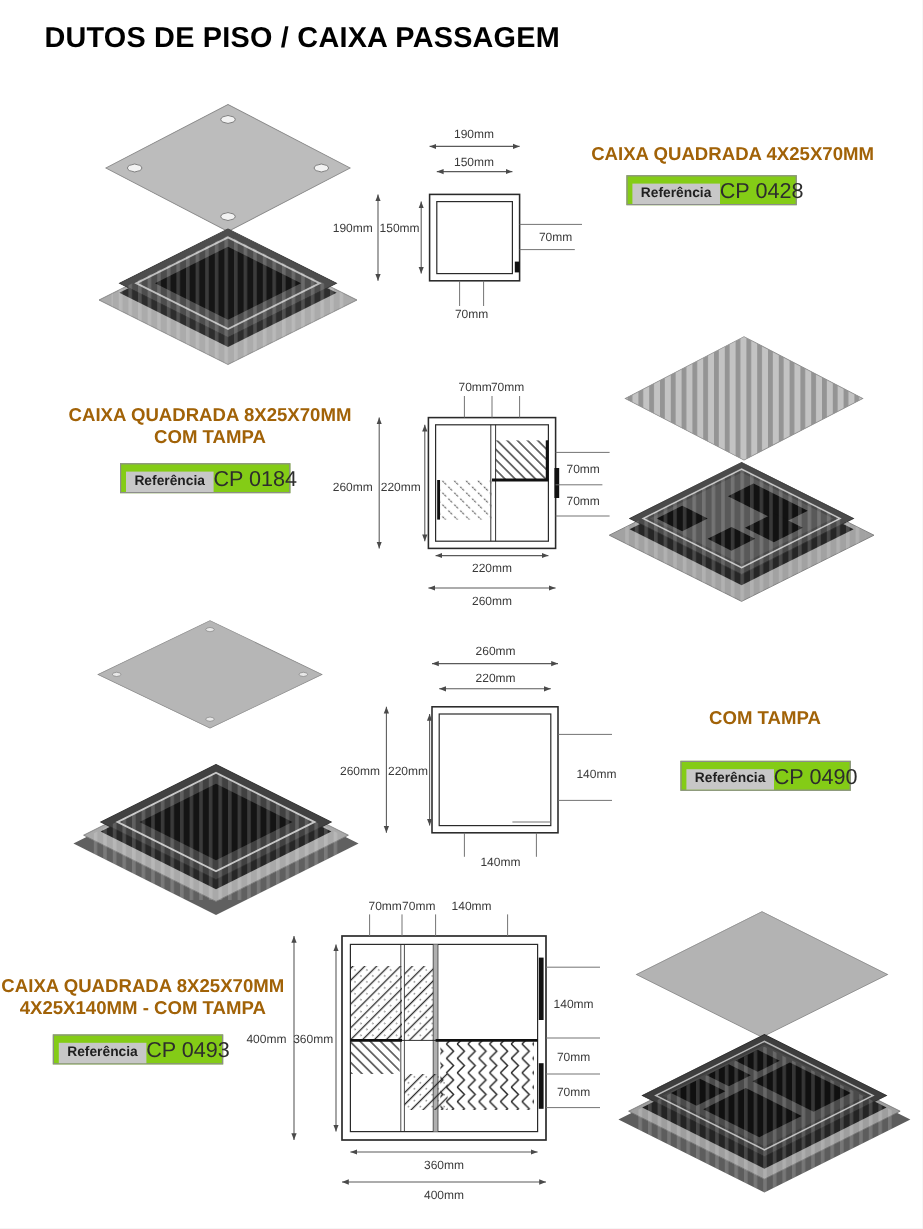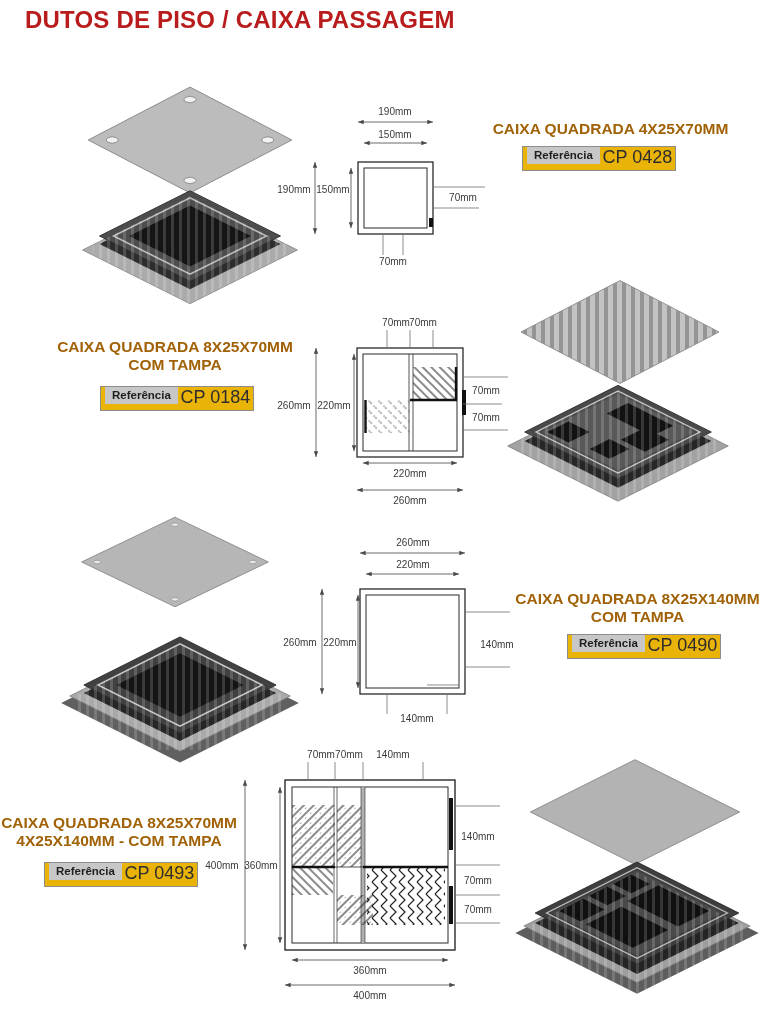--- a/index.html
+++ b/index.html
@@ -2,32 +2,32 @@
 <html><head>
 <meta charset="utf-8">
 <style>
   html,body { margin:0; padding:0; background:#e8e8e8; }
   .page {
     position:relative; width:769px; height:1024px; margin:0 auto;
     background:#ffffff; overflow:hidden;
     font-family:"Liberation Sans", sans-serif;
   }
   .main-title {
-    position:absolute; left:25px; top:6px; margin:0;
-    font-size:24px; font-weight:bold; color:#b91c1c; letter-spacing:0.2px;
+    position:absolute; left:25px; top:6px; margin:12px;
+    font-size:24px; font-weight:bold; color:#000000; letter-spacing:0.2px;
     white-space:nowrap;
   }
   .ptitle {
     position:absolute; text-align:center; color:#a16207; font-weight:bold;
     font-size:15.5px; line-height:18px; white-space:nowrap;
   }
   .refbox {
-    position:absolute; width:154px; height:25px; box-sizing:border-box;
-    background:#eab308; border:1px solid #8d8d8d;
-    display:flex; align-items:flex-start;
+    position:absolute; width:142px; height:25px; box-sizing:border-box;
+    background:#84cc16; border:1px solid #8d8d8d;
+    display:flex; align-items:flex-end;
   }
   .reflabel {
     background:#c7c7c7; color:#1f1f1f; font-weight:bold; font-size:11.5px;
     height:17px; line-height:17px; margin-left:4px; padding:0 7px;
     white-space:nowrap;
   }
   .refcode {
     flex:1; text-align:center; font-size:18px; color:#2d2d2d; white-space:nowrap;
   }
   svg { position:absolute; overflow:visible; }
@@ -265,21 +265,20 @@
     </g>
     <text class="dimtxt" x="148" y="26">260mm</text>
     <text class="dimtxt" x="148" y="48">220mm</text>
     <text class="dimtxt" x="35" y="126">260mm</text>
     <text class="dimtxt" x="75" y="126">220mm</text>
     <text class="dimtxt" x="232" y="128">140mm</text>
     <text class="dimtxt" x="152" y="202">140mm</text>
   </svg>
 
   <div class="ptitle" style="left:505px; top:590px; width:265px;">
-    <div>CAIXA QUADRADA 8X25X140MM</div>
     <div>COM TAMPA</div>
   </div>
   <div class="refbox" style="left:567px; top:634px;">
     <span class="reflabel">Referência</span>
     <span class="refcode">CP 0490</span>
   </div>
 
   <div class="ptitle" style="left:-6px; top:814px; width:250px;">
     <div>CAIXA QUADRADA 8X25X70MM</div>
     <div>4X25X140MM - COM TAMPA</div>

